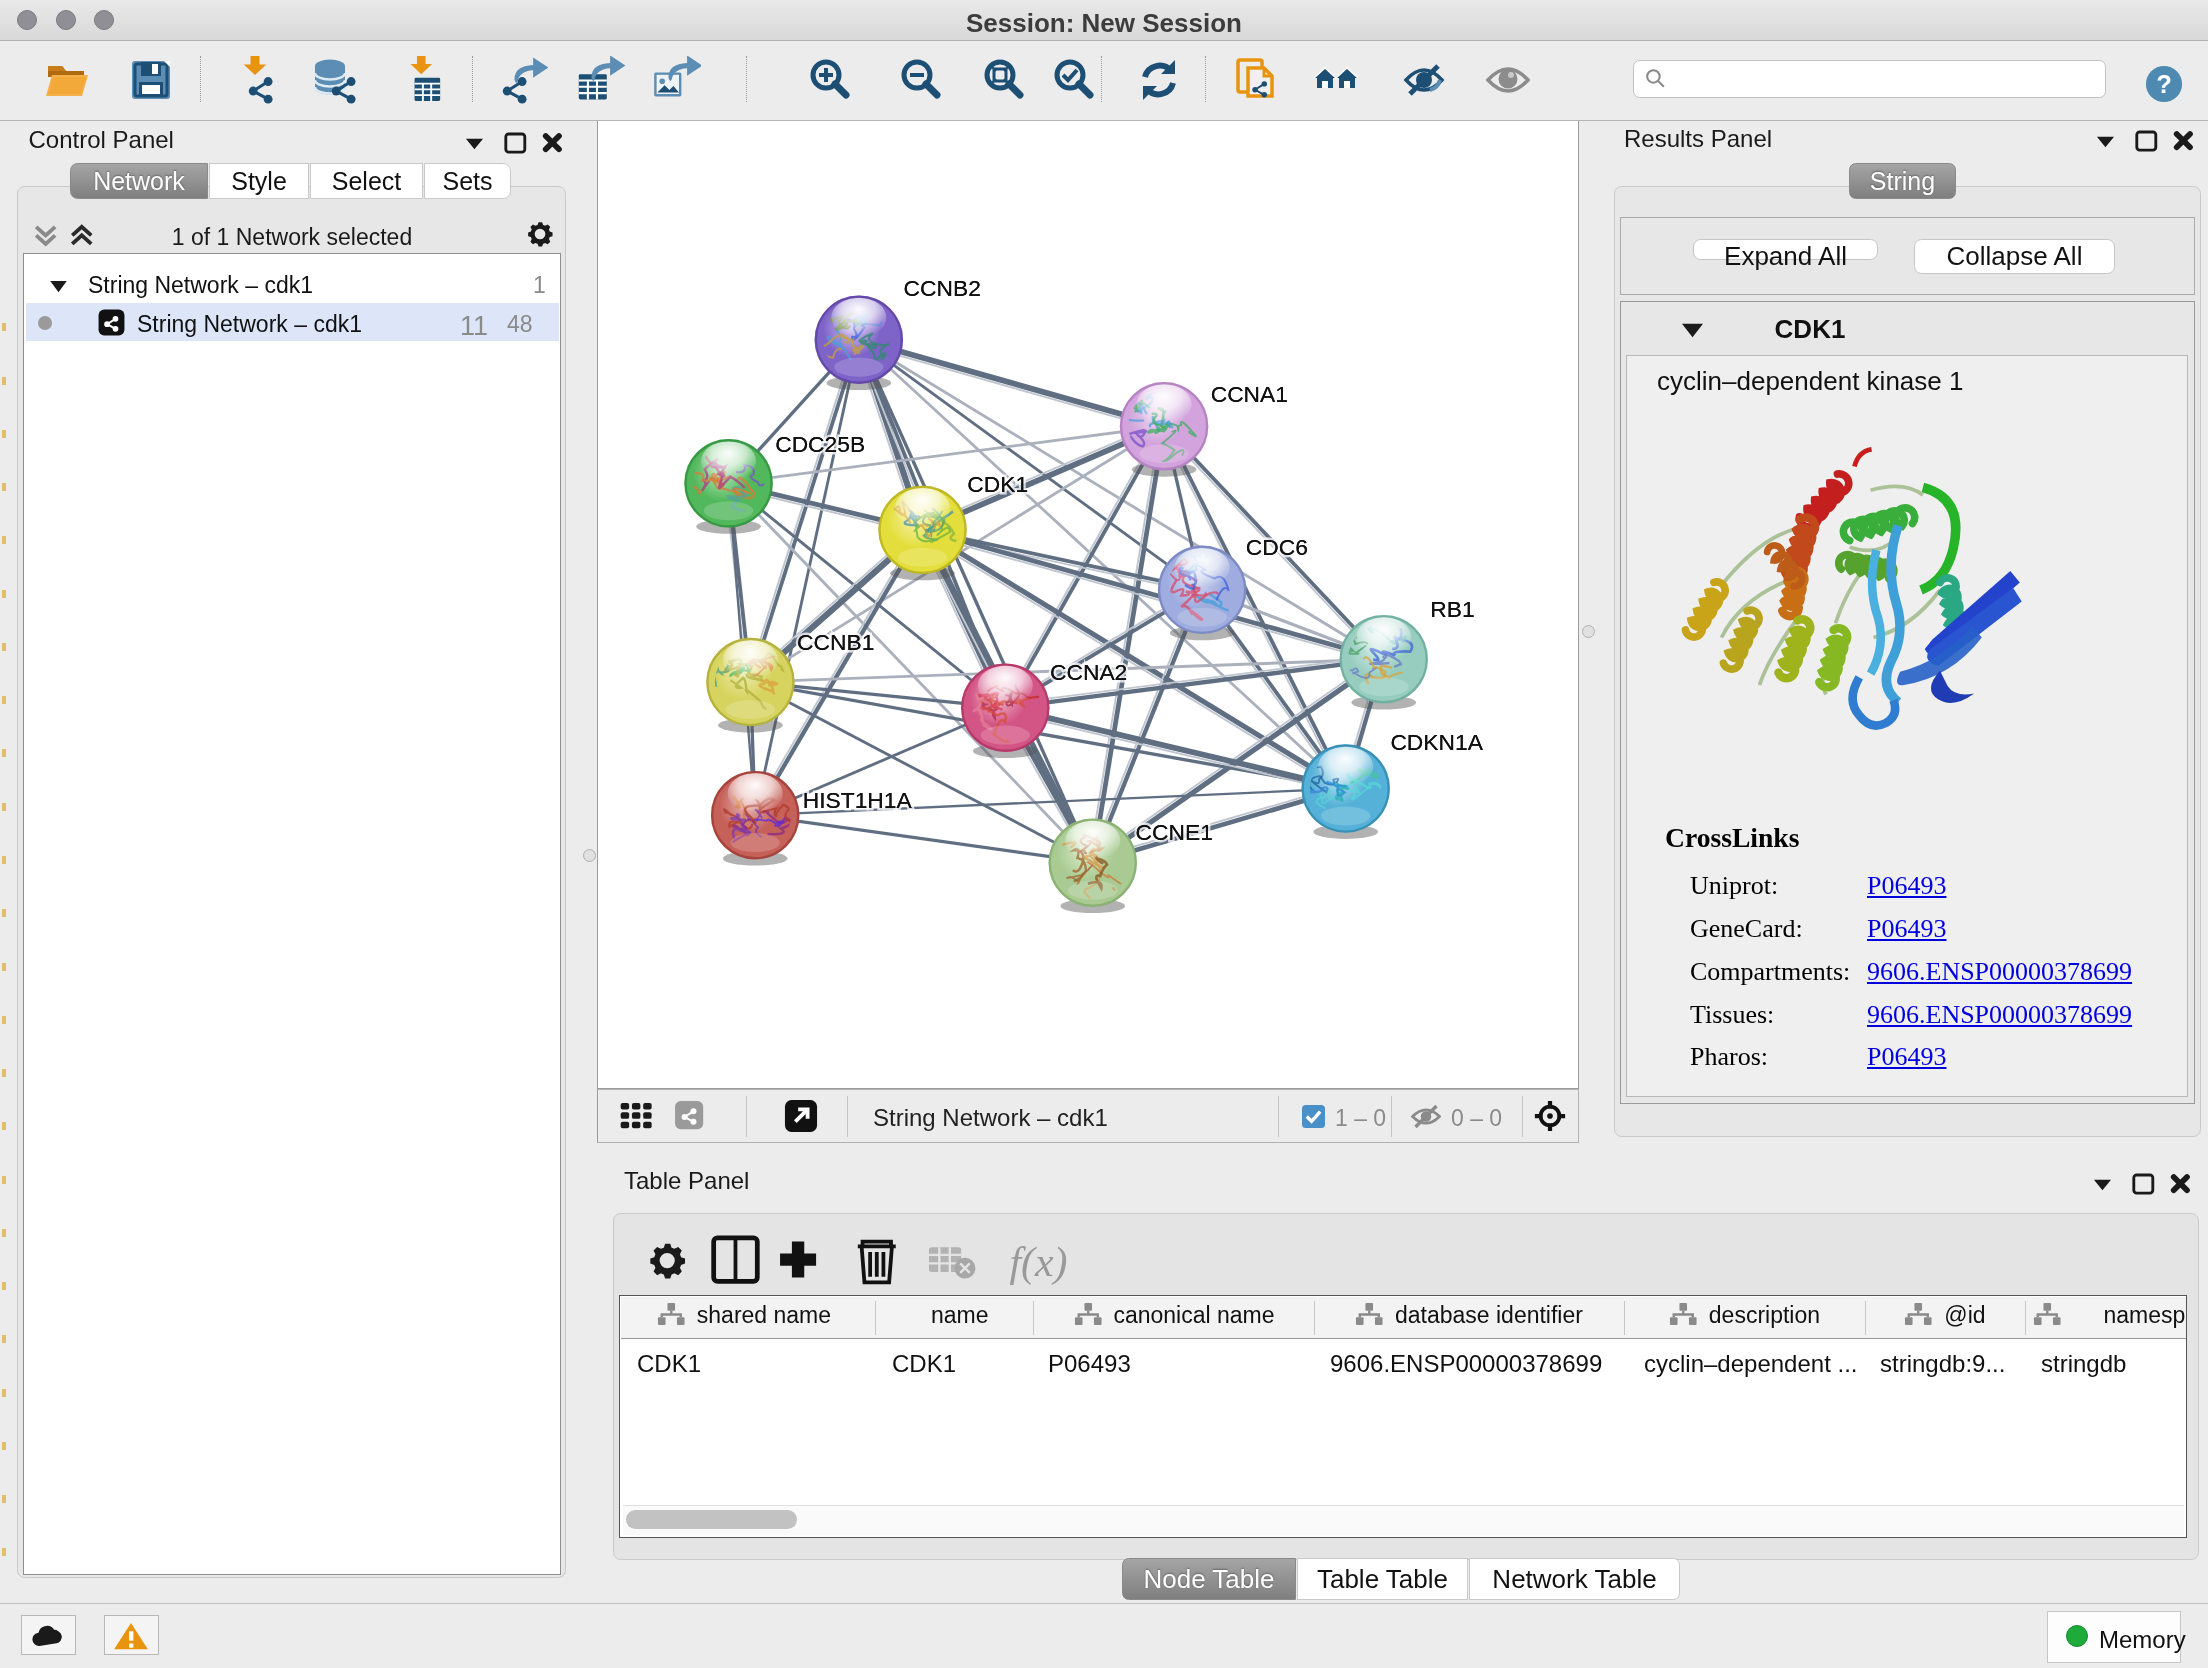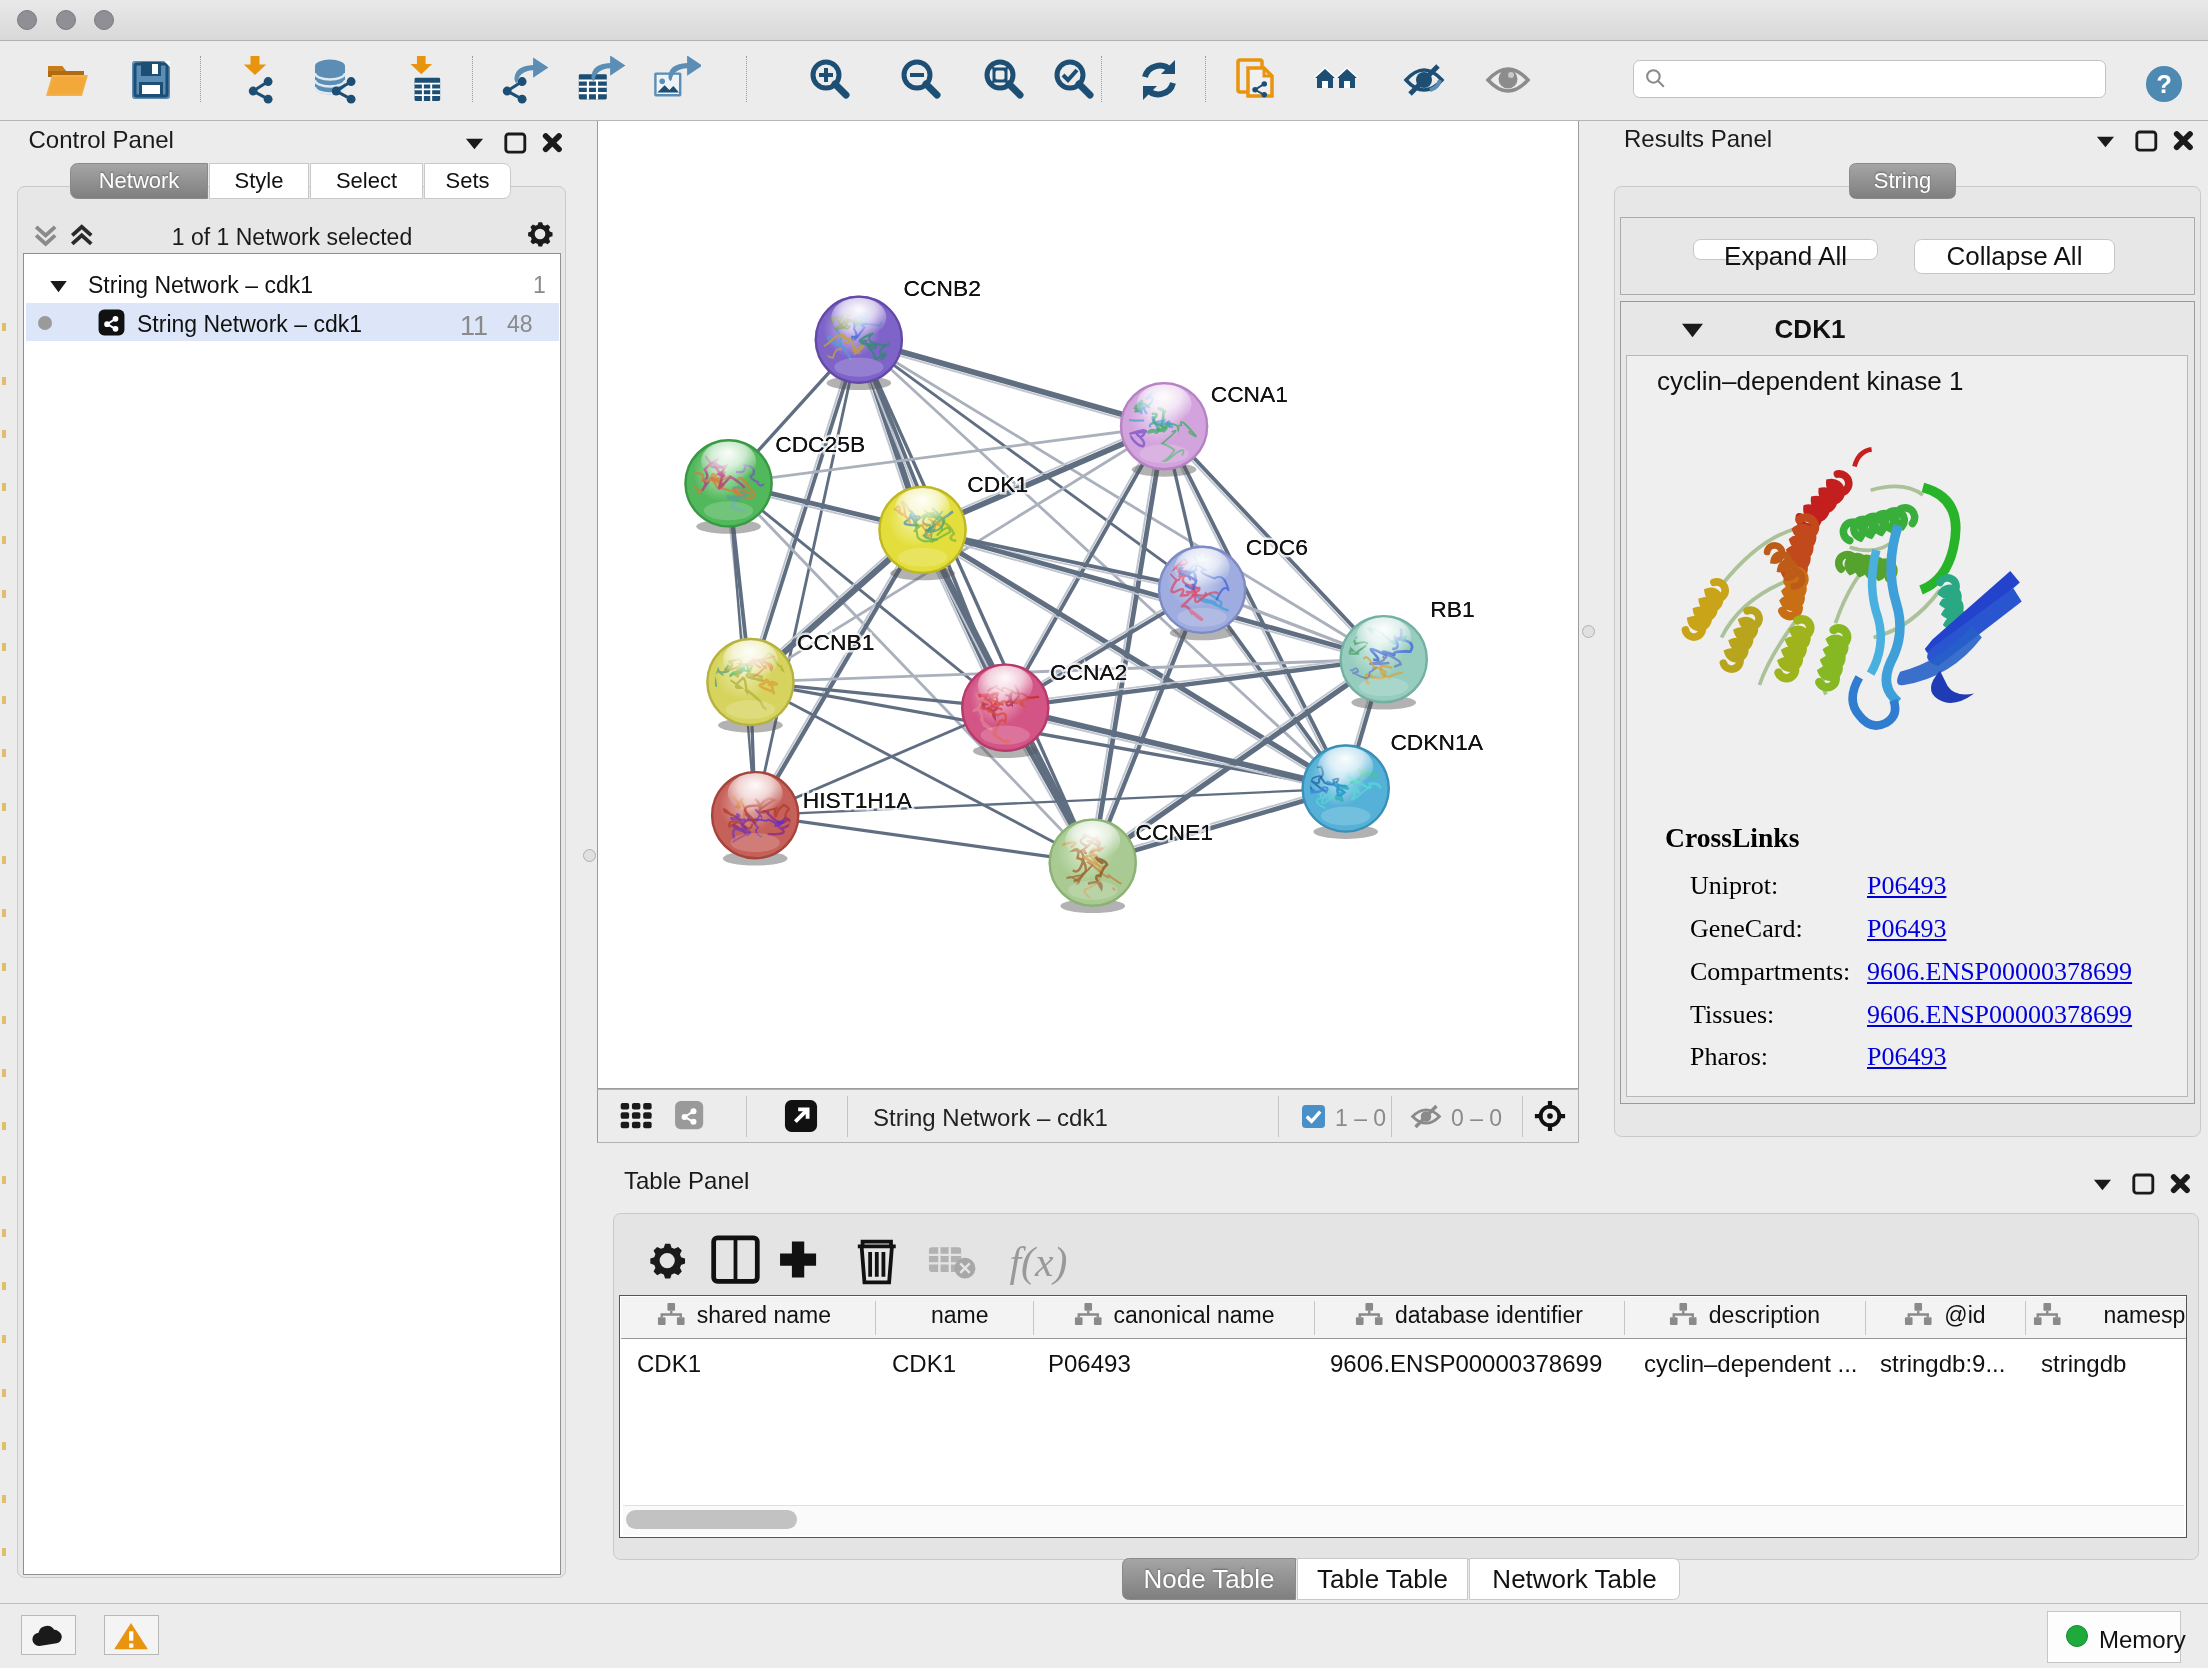--- a/index.html
+++ b/index.html
@@ -4,32 +4,33 @@
 html,body {width:2208px;height:1668px;font-family:"Liberation Sans",sans-serif;background:#ececec;overflow:hidden;position:relative}
 .abs {position:absolute}
 .titlebar {left:0;top:0;width:2208px;height:41px;background:linear-gradient(#e9e9e9,#d8d8d8);border-bottom:1px solid #b2b2b2}
 .tl {position:absolute;top:9.5px;width:20px;height:20px;border-radius:50%;background:#8f8f95;border:1px solid #7a7a80}
 .title {position:absolute;top:7.6px;width:100%;text-align:center;font-size:26px;font-weight:bold;color:#3c3c3c}
 .toolbar {left:0;top:42px;width:2208px;height:79px;background:#ececec;border-bottom:1px solid #b6b6b6}
 .tbsep {position:absolute;top:14.3px;height:46px;width:0;border-left:1.9px dotted #9a9a9a}
 .searchbox {position:absolute;left:1633px;top:18px;width:473px;height:38px;background:#fff;border:1.9px solid #c2c2c2;border-radius:6.7px}
 .ptitle {font-size:24px;color:#1a1a1a}
 .panelpane {position:absolute;background:#e7e7e7;border:1px solid #c9c9c9;border-radius:7.6px}
-.tab {position:absolute;height:36px;background:#fff;border:1px solid #c9c9c9;font-size:22px;color:#111;text-align:center;line-height:34px}
+.tab {position:absolute;height:36px;background:#fff;border:1px solid #c9c9c9;font-size:25px;color:#111;text-align:center;line-height:34px}
 .tabsel {background:linear-gradient(#a5a5a5,#7f7f7f);color:#fff;border-color:#8a8a8a;text-shadow:0 -1px 1.9px rgba(0,0,0,0.35)}
 .whitebox {position:absolute;background:#fff;border:1.9px solid #8f8f8f}
 .btn {position:absolute;background:#fff;border:1.4px solid #c6c6c6;border-radius:7.6px;font-size:26px;color:#111;text-align:center}
 a.lnk {color:#0000dd;text-decoration:underline}
 .serif {font-family:"Liberation Serif",serif}
 </style></head><body>
 
 <div class="abs titlebar">
 <div class="tl" style="left:17px"></div>
     <div class="tl" style="left:56px"></div>
     <div class="tl" style="left:94px"></div>
+<div class="title">Session: New Session</div>
 </div>
 
 <div class="abs toolbar">
     <svg style="position:absolute;left:44px;top:14.3px" width="48" height="48" viewBox="0 0 48 48">
       <path d="M4 10 h14 l4 5 h18 v6 H4z" fill="#b06a10"></path>
       <path d="M4 10 h14 l4 5 h-18z" fill="#c87d1a"></path>
 <path d="M2 40 L8 19 h36 L38 40z" fill="#f5b04a"></path>
       <path d="M4 38 L9.5 21 h33 L37 38z" fill="#f3a83a"></path>
     </svg>
 <svg style="position:absolute;left:127px;top:14.3px" width="48" height="48" viewBox="0 0 48 48">

